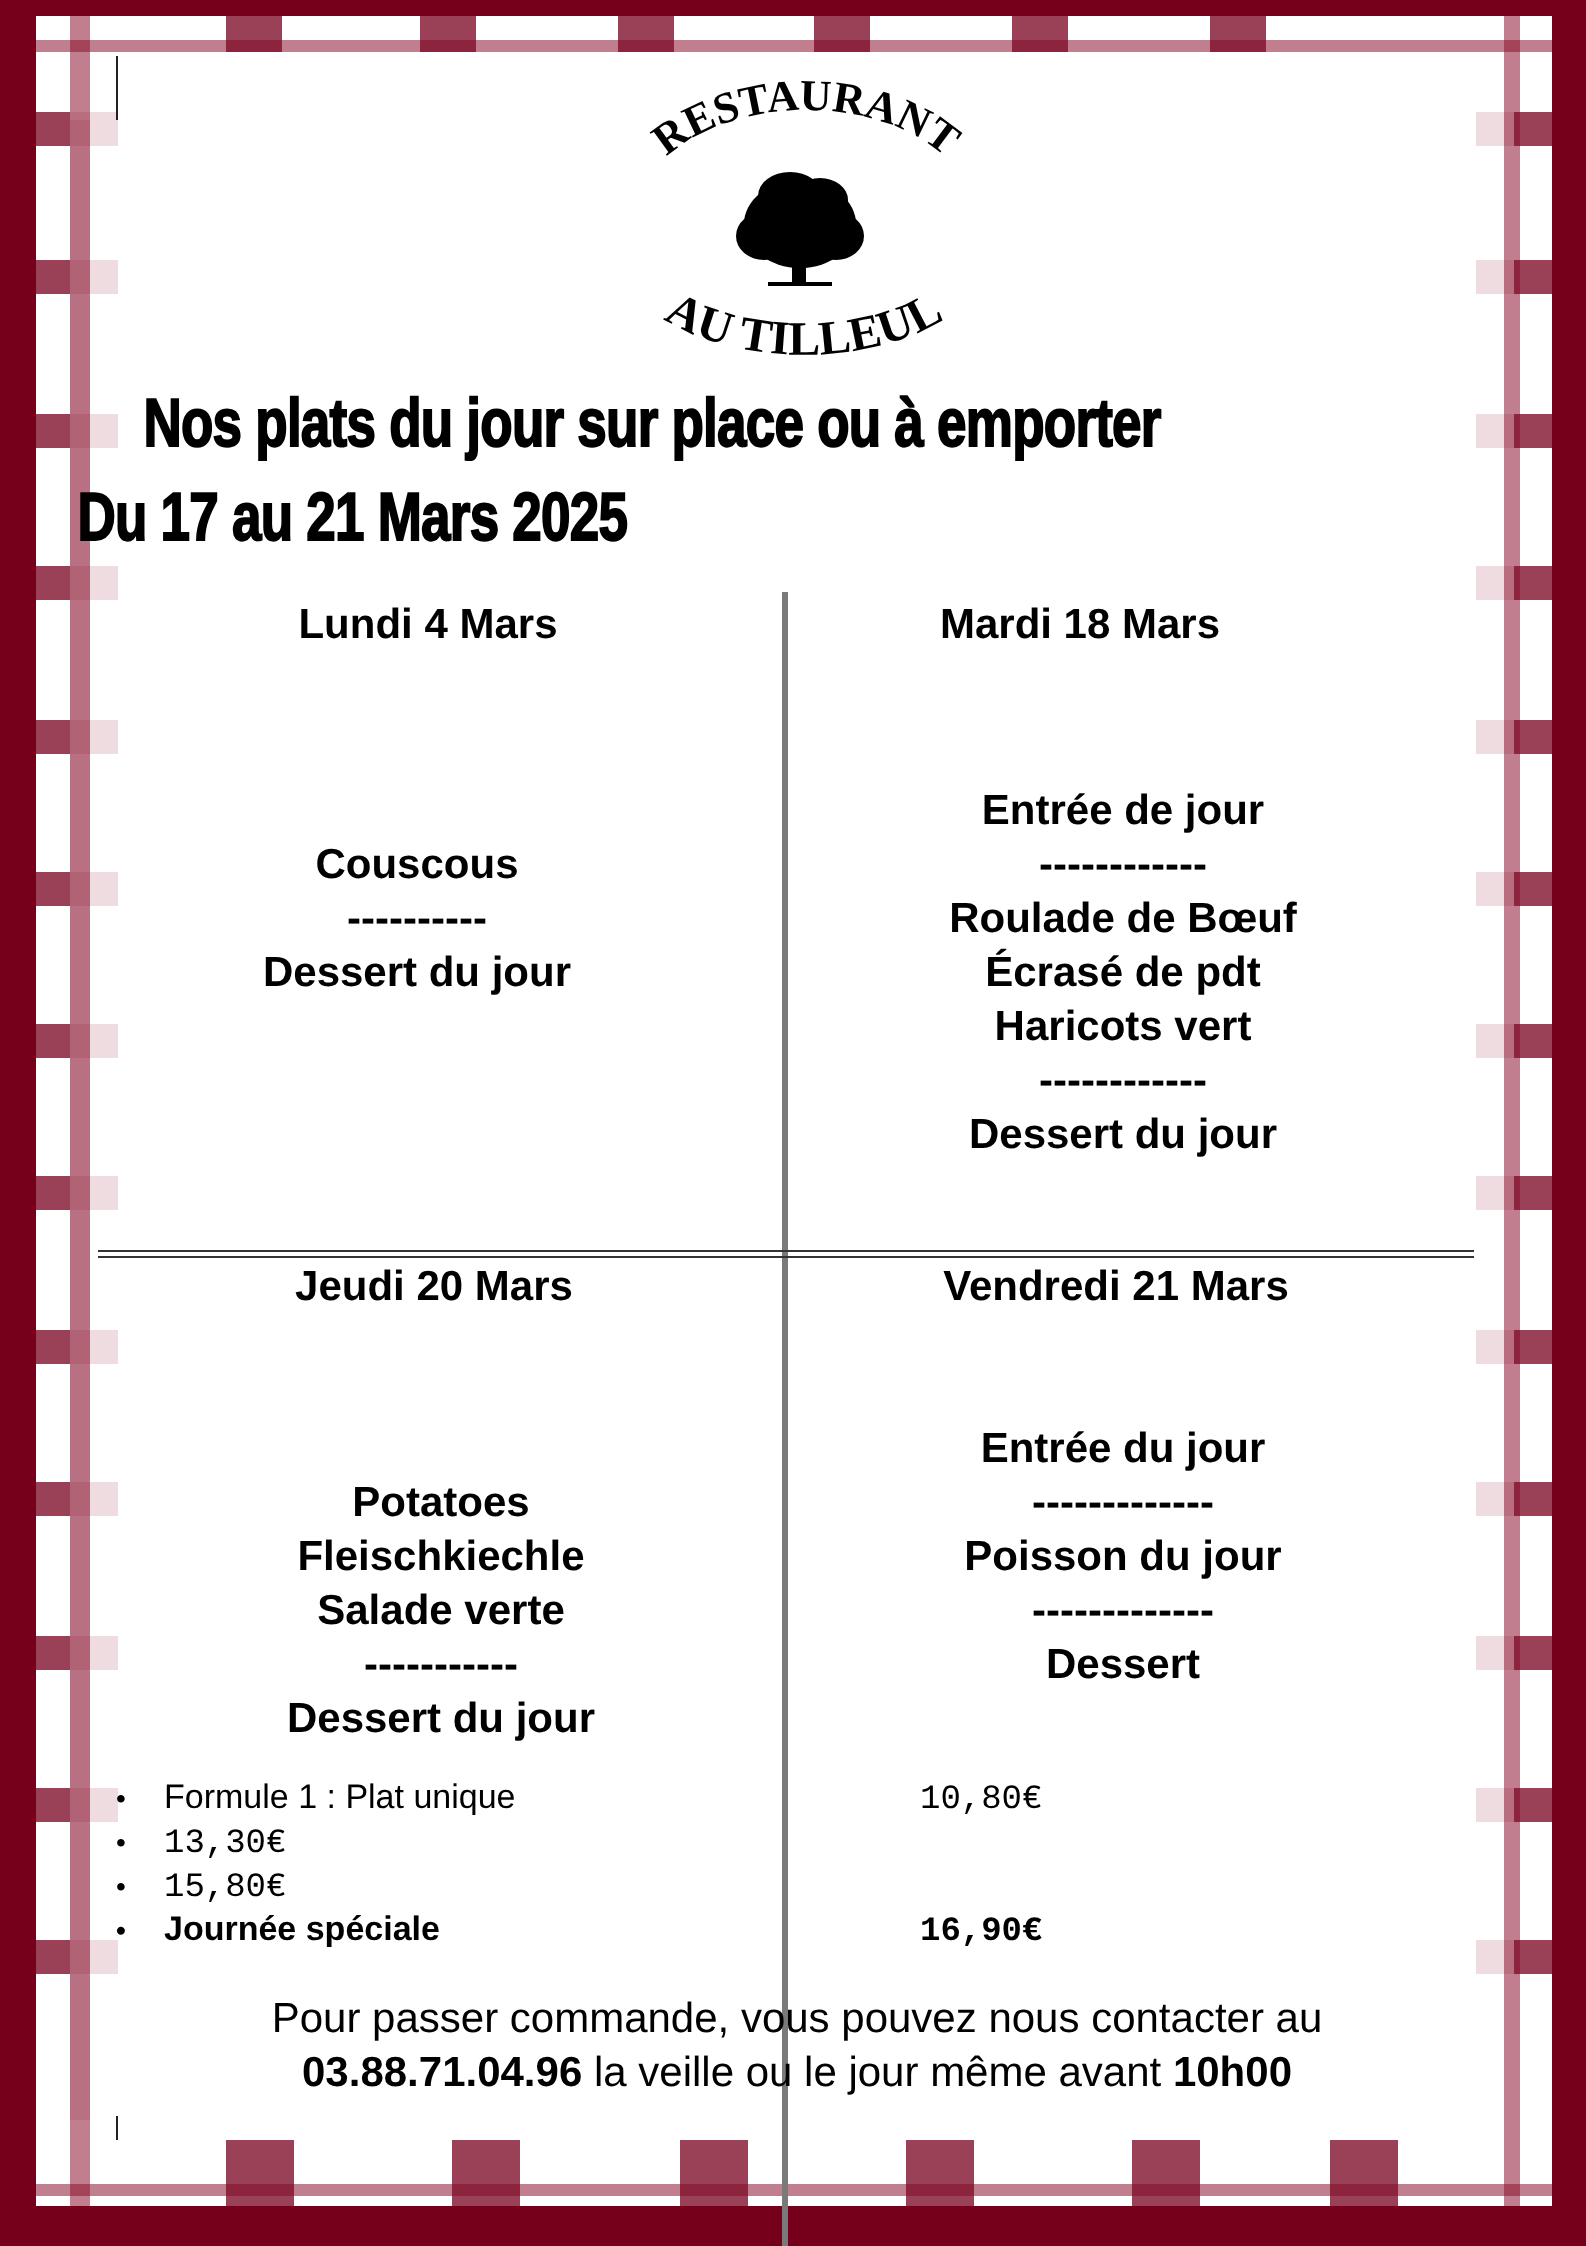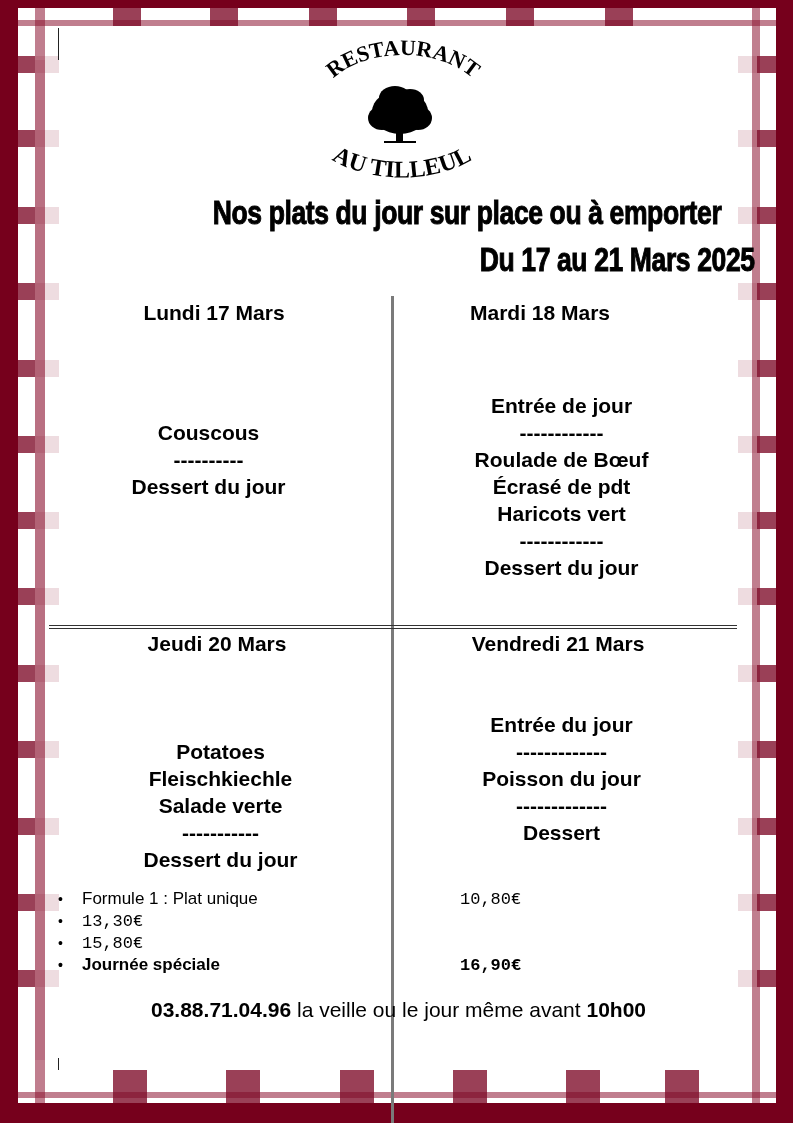--- a/index.html
+++ b/index.html
@@ -3,21 +3,21 @@
 <meta charset="utf-8">
 <style>
   html, body { margin:0; padding:0; }
   body { width:793px; height:1123px; position:relative; overflow:hidden; background:#fff; font-family:"Liberation Sans", sans-serif; color:#000; }
   .band { background:#76001c; position:absolute; }
   .stripe { background:rgba(140,20,50,0.55); position:absolute; }
   .stripe-light { background:rgba(140,20,50,0.12); position:absolute; }
   .sq { background:rgba(125,10,40,0.78); position:absolute; }
   .sq-light { background:rgba(140,20,50,0.15); position:absolute; }
   .logo { position:absolute; left:300px; top:40px; width:200px; height:150px; }
-  .title { position:absolute; left:0; width:793px; text-align:right; font-family:"Liberation Sans", sans-serif; font-weight:bold; font-size:34px; letter-spacing:-0.5px; transform-origin:center; }
+  .title { position:absolute; left:0; width:793px; text-align:left; font-family:"Liberation Sans", sans-serif; font-weight:bold; font-size:34px; letter-spacing:-0.5px; transform-origin:center; }
   .title span { display:inline-block; transform:scaleX(0.78); -webkit-text-stroke:1px #000; }
   .vline { position:absolute; left:391px; top:296px; width:3px; height:827px; background:#7a7a7a; }
   .hline { position:absolute; left:49px; top:625px; width:688px; height:4px; border-top:1px solid #333; border-bottom:1px solid #333; box-sizing:border-box; }
   .cell { position:absolute; text-align:center; font-weight:bold; font-size:21px; line-height:27px; }
   .day { position:absolute; text-align:center; font-weight:bold; font-size:21px; }
   .formulas { position:absolute; left:58px; top:888px; font-size:17px; line-height:22px; }
   .frow { display:flex; align-items:baseline; height:22px; }
   .bullet { width:24px; font-size:14px; }
   .flabel { width:378px; }
   .fprice { width:80px;font-family:Liberation Mono, monospace; }
@@ -140,21 +140,21 @@
 <div class="title" style="top:193px;">
   <span>Nos plats du jour sur place ou à emporter</span>
 </div>
 <div class="title" style="top:240px;">
   <span>Du 17 au  21  Mars 2025</span>
 </div>
 
 <div class="vline"></div>
 <div class="hline"></div>
 
-<div class="day" style="left:59px;width:310px;top:301px;">Lundi 17 Mars</div>
+<div class="day" style="left:59px;width:310px;top:301px;">Lundi 4 Mars</div>
 <div class="cell" style="left:47px;width:323px;top:419px;">
   <div>Couscous</div>
   <div>----------</div>
   <div>Dessert du jour</div>
 </div>
 
 <div class="day" style="left:385px;width:310px;top:301px;">Mardi 18 Mars</div>
 <div class="cell" style="left:400px;width:323px;top:392px;">
   <div>Entrée de jour</div>
   <div>------------</div>
@@ -198,16 +198,17 @@
     <span class="fprice">15,80€</span>
   </div>
   <div class="frow bold">
     <span class="bullet">•</span>
     <span class="flabel">Journée spéciale</span>
     <span class="fprice">16,90€</span>
   </div>
 </div>
 
 <div class="contact">
+  <div>Pour passer commande, vous pouvez nous contacter au</div>
   <div>
     <b>03.88.71.04.96</b><span style="white-space:pre;"> la veille ou le jour même avant </span><b>10h00</b>
   </div>
 </div>
 
 </body></html>

